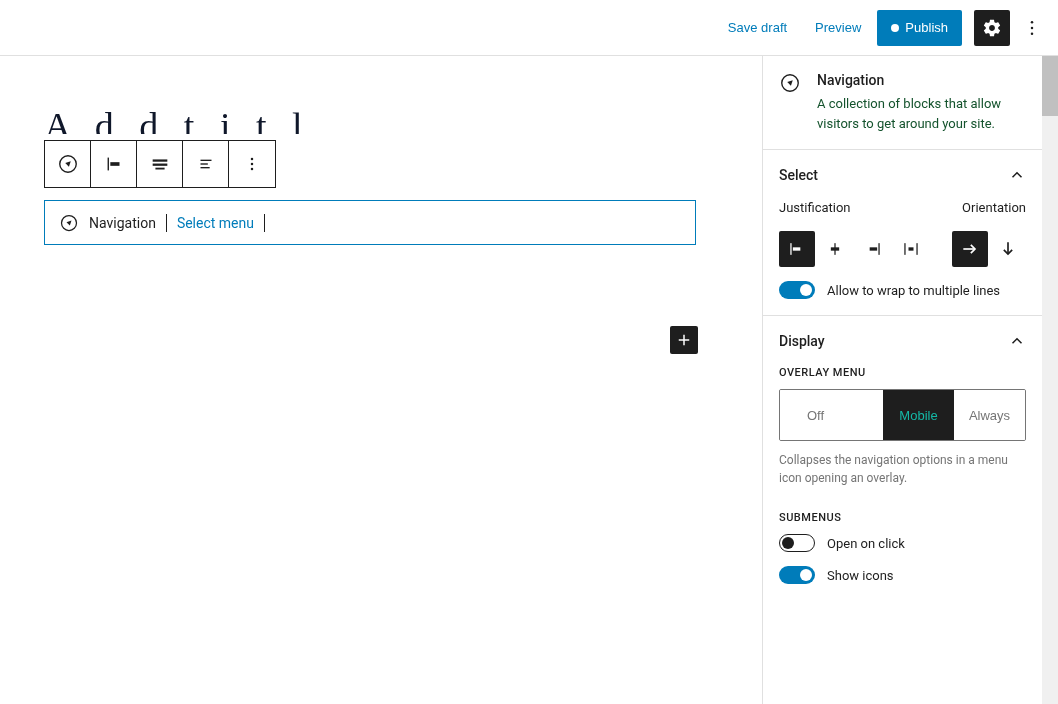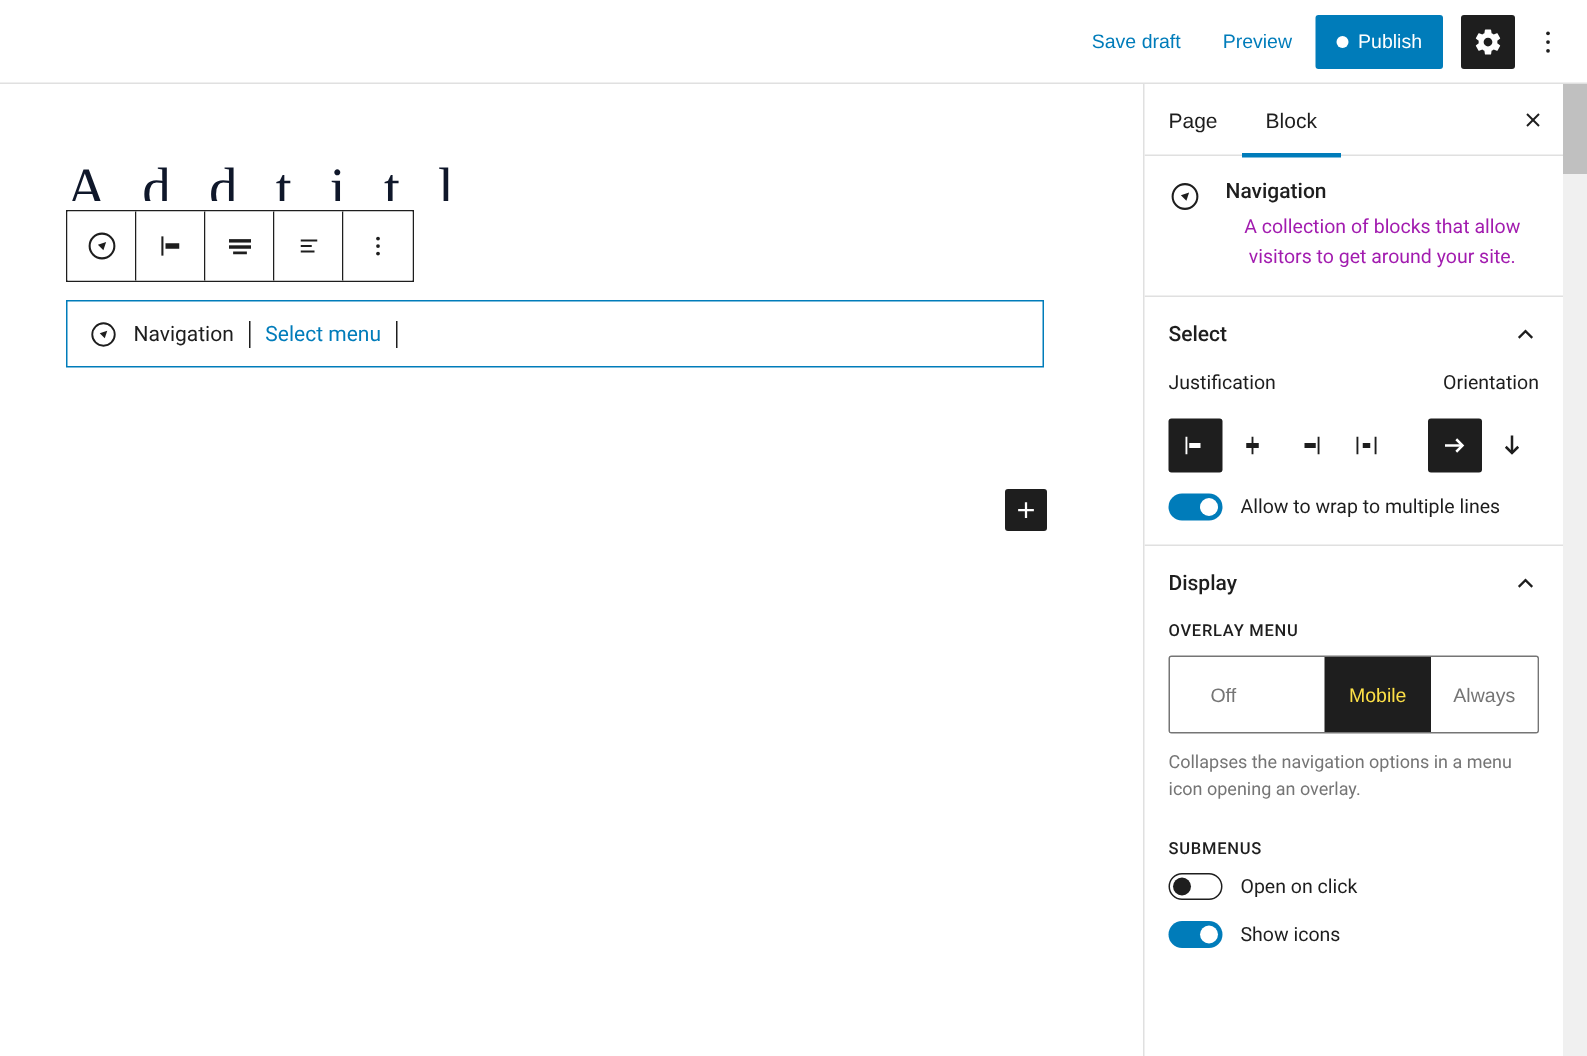--- a/index.html
+++ b/index.html
@@ -39,21 +39,21 @@
 .sidebar-tabs .tab { background: none; border: none; padding: 0 16px; height: 48px; font-size: 14px; color: #1e1e1e; cursor: pointer; position: relative; }
 .sidebar-tabs .tab.active { font-weight: 500; }
 .sidebar-tabs .tab.active::after { content: ""; position: absolute; bottom: -1px; left: 0; right: 0; height: 3px; background: #007cba; }
 .sidebar-tabs .close-btn { margin-left: auto; background: none; border: none; width: 40px; height: 40px; cursor: pointer; display: flex; align-items: center; justify-content: center; font-size: 16px; }
 
 
 .panel { border-bottom: 1px solid #e0e0e0; padding: 16px; }
 .block-info { display: flex; gap: 14px; }
 .block-info .icon-wrap { width: 24px; flex-shrink: 0; }
 .block-info h3 { font-size: 14px; font-weight: 500; margin-bottom: 6px; }
-.block-info p { font-size: 13px; color: #a21caf; line-height: 1.5; text-align: center; }
+.block-info p { font-size: 13px; color: #14532d; line-height: 1.5; }
 
 .panel-header { display: flex; justify-content: space-between; align-items: center; cursor: pointer; }
 .panel-header h4 { font-size: 14px; font-weight: 500; }
 .panel-body { margin-top: 16px; }
 
 .field-row { display: flex; justify-content: space-between; margin-bottom: 10px; }
 .field-label { font-size: 13px; color: #1e1e1e; }
 
 .just-btns { display: flex; gap: 2px; margin-top: 6px; }
 .icon-btn { width: 36px; height: 36px; border: none; background: #fff; cursor: pointer; display: flex; align-items: center; justify-content: center; border-radius: 2px; }
@@ -64,21 +64,21 @@
 .toggle.on { background: #007cba; }
 .toggle.off { background: #fff; border: 1.5px solid #1e1e1e; }
 .toggle .knob { width: 12px; height: 12px; border-radius: 50%; position: absolute; top: 3px; }
 .toggle.on .knob { background: #fff; right: 3px; }
 .toggle.off .knob { background: #1e1e1e; left: 2px; top: 1.5px; }
 .toggle-label { font-size: 13px; }
 
 .subheading { font-size: 11px; font-weight: 500; letter-spacing: 0.5px; text-transform: uppercase; color: #1e1e1e; margin-bottom: 10px; }
 .seg-control { display: flex; border: 1px solid #757575; border-radius: 2px; height: 52px; overflow: hidden; }
 .seg-control button { flex: 1; border: none; background: #fff; color: #757575; font-size: 13px; cursor: pointer; }
-.seg-control button.active { background: #1e1e1e; color: #fde047; margin-left: 32px; }
+.seg-control button.active { background: #1e1e1e; color: #14b8a6; margin-left: 32px; }
 .help-text { font-size: 12px; color: #757575; line-height: 1.5; margin-top: 10px; }
 
 svg { display: block; }
 </style>
 </head>
 <body>
 
 <div class="topbar">
   <button class="link-btn">Save draft</button>
   <button class="link-btn">Preview</button>
@@ -156,30 +156,20 @@
 
     <button class="add-block-btn">
       <svg width="18" height="18" viewBox="0 0 24 24" fill="none" stroke="#fff" stroke-width="2">
           <line x1="12" y1="5" x2="12" y2="19"></line>
           <line x1="5" y1="12" x2="19" y2="12"></line>
         </svg>
     </button>
   </div>
 
   <div class="sidebar">
-    <div class="sidebar-tabs">
-      <button class="tab">Page</button>
-      <button class="tab active">Block</button>
-      <button class="close-btn">
-        <svg width="16" height="16" viewBox="0 0 24 24" fill="none" stroke="#1e1e1e" stroke-width="2">
-            <line x1="6" y1="6" x2="18" y2="18"></line>
-            <line x1="18" y1="6" x2="6" y2="18"></line>
-          </svg>
-      </button>
-    </div>
 
     <div class="panel">
       <div class="block-info">
         <span class="icon-wrap">
           <svg width="22" height="22" viewBox="0 0 24 24" fill="none" stroke="#1e1e1e" stroke-width="1.5">
               <circle cx="12" cy="12" r="9"></circle>
               <path d="M15 9l-2 6-4-4z" fill="#1e1e1e" stroke="none"></path>
             </svg>
         </span>
         <div>

